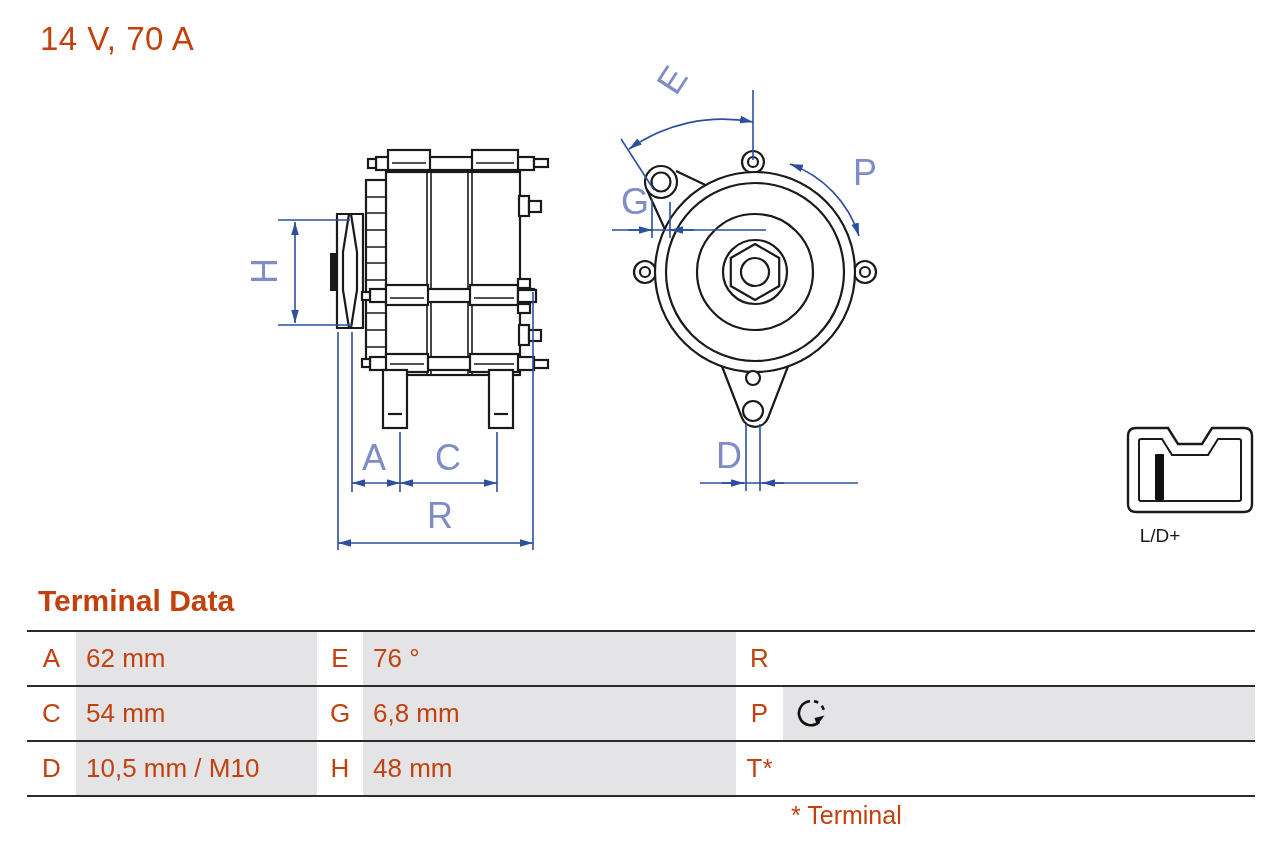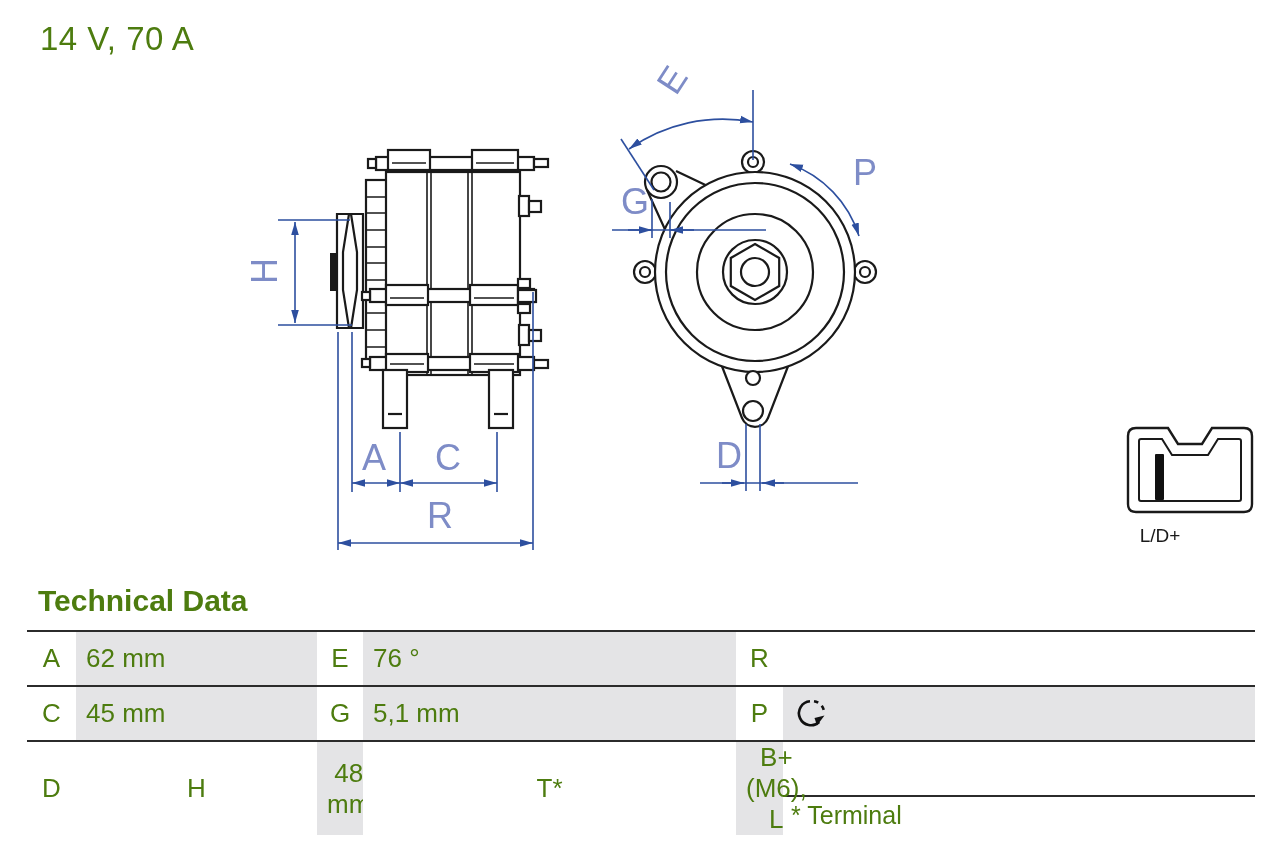--- a/index.html
+++ b/index.html
@@ -1,26 +1,26 @@
 <!DOCTYPE html>
 <html><head>
 <meta charset="utf-8">
 <style>
   html,body{margin:0;padding:0;background:#ffffff;}
   .page{position:relative;width:1280px;height:853px;background:#ffffff;overflow:hidden;
-        font-family:"Liberation Sans", sans-serif;color:#4d7c0f;}
+        font-family:"Liberation Sans", sans-serif;color:#c2410c;}
   .title{position:absolute;left:40px;top:20px;font-size:33px;font-weight:400;letter-spacing:.5px;}
   .drawing{position:absolute;left:0;top:0;}
   .tech-heading{position:absolute;left:38px;top:584px;font-size:30px;font-weight:700;}
   .tech-table{position:absolute;left:27px;top:630px;width:1228px;border-bottom:2px solid #2b2b2b;}
   .trow{display:grid;grid-template-columns:49px 241px 46px 373px 47px 472px;height:55px;
         border-top:2px solid #2b2b2b;box-sizing:border-box;}
   .k{background:#ffffff;display:flex;align-items:center;justify-content:center;
      font-size:26px;}
-  .v{background:#e4e4e6;display:flex;align-items:center;padding-left:10px;font-size:26px;text-align:center;}
+  .v{background:#e4e4e6;display:flex;align-items:center;padding-left:10px;font-size:26px;}
   .footnote{position:absolute;left:791px;top:801px;font-size:25px;}
   .roticon{margin-left:2px;}
 </style>
 </head>
 <body>
 
 <div class="page">
 
   <div class="title">14 V, 70 A</div>
 
@@ -144,48 +144,48 @@
     </g>
 
     <g stroke="#1a1a1a" fill="none">
       <path stroke-width="2.4" fill="#fff" d="M1136,428 L1168,428 L1178,444 L1202,444 L1212,428 L1244,428 Q1252,428 1252,436 L1252,504 Q1252,512 1244,512 L1136,512 Q1128,512 1128,504 L1128,436 Q1128,428 1136,428 Z"></path>
       <path stroke-width="2" d="M1141,439 L1162,439 L1172,455 L1208,455 L1218,439 L1239,439 Q1241,439 1241,441 L1241,499 Q1241,501 1239,501 L1141,501 Q1139,501 1139,499 L1139,441 Q1139,439 1141,439 Z"></path>
       <rect x="1155" y="454" width="9" height="46" fill="#111" stroke="none" rx="1"></rect>
       <text x="1160" y="542" text-anchor="middle" fill="#1a1a1a" stroke="none" font-family="Liberation Sans, sans-serif" font-size="19">L/D+</text>
     </g>
   </svg>
 
-  <div class="tech-heading">Technical Data</div>
+  <div class="tech-heading">Terminal Data</div>
 
   <div class="tech-table">
     <div class="trow">
       <div class="k">A</div>
       <div class="v">62 mm</div>
       <div class="k">E</div>
       <div class="v">76 °</div>
       <div class="k">R</div>
     </div>
     <div class="trow">
       <div class="k">C</div>
-      <div class="v">45 mm</div>
+      <div class="v">54 mm</div>
       <div class="k">G</div>
-      <div class="v">5,1 mm</div>
+      <div class="v">6,8 mm</div>
       <div class="k">P</div>
       <div class="v">
         <svg class="roticon" width="36" height="36" viewBox="0 0 36 36">
           <path d="M15,5.3 A12,12 0 1 0 24.2,26.0" fill="none" stroke="#111" stroke-width="2.6"></path>
           <path d="M19,5.2 A12,12 0 0 1 28.8,14" fill="none" stroke="#111" stroke-width="2.6" stroke-dasharray="4.5 4.5"></path>
           <path d="M29.5,19.5 L22.0,29.5 L19.5,22.0 Z" fill="#111"></path>
         </svg>
       </div>
     </div>
     <div class="trow">
       <div class="k">D</div>
+      <div class="v">10,5 mm / M10</div>
       <div class="k">H</div>
       <div class="v">48 mm</div>
       <div class="k">T*</div>
-      <div class="v">B+(M6), L</div>
     </div>
   </div>
 
   <div class="footnote">* Terminal</div>
 
 </div>
 
 </body></html>

